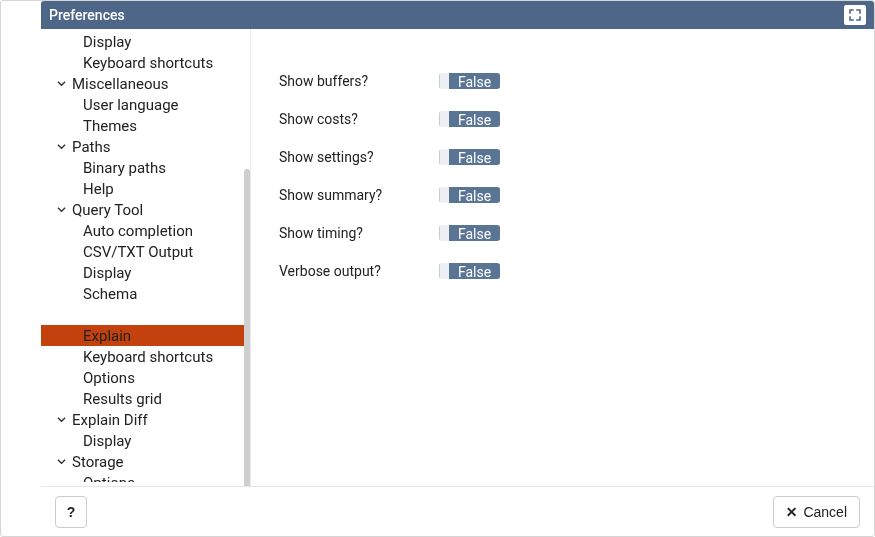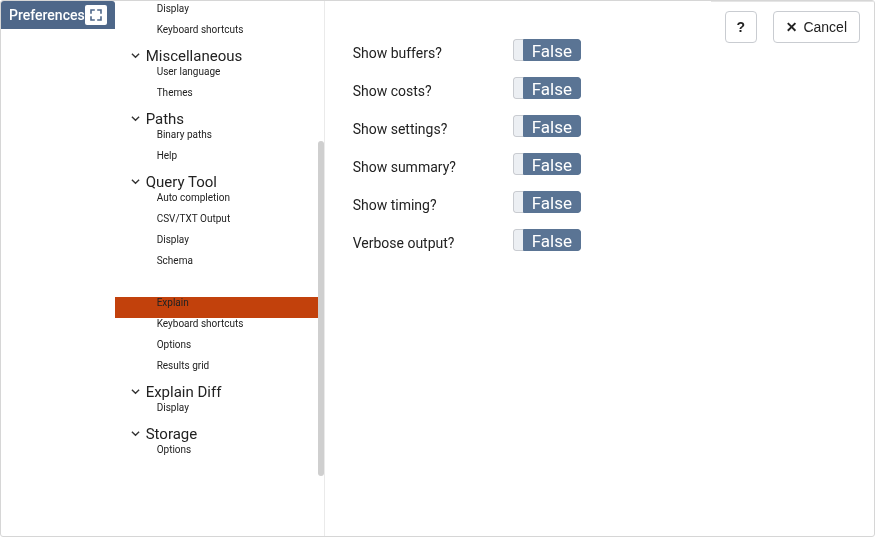--- a/index.html
+++ b/index.html
@@ -1,41 +1,41 @@
 <!DOCTYPE html>
 <html><head>
 <meta charset="utf-8">
 <style>
   * { box-sizing: border-box; }
   html, body { margin: 0; padding: 0; font-family: -apple-system, BlinkMacSystemFont, "Segoe UI", Roboto, Helvetica, Arial, sans-serif; font-size: 14px; color: #222; }
   .dialog {
     width: 875px; height: 537px; position: relative;
     border: 1px solid #d6d6d6; border-radius: 3px; background: #fff;
-    display: flex; flex-direction: row;
+    display: flex; flex-direction: column; padding-left: 40px;
   }
   .titlebar {
     height: 28px; background: #4e6789; color: #fff; display: flex; align-items: center;
     padding: 0 8px; border-top-left-radius: 3px; border-top-right-radius: 3px; font-size: 14px;
   }
   .titlebar .title { flex: 1; font-weight: 500; }
   .expand-btn {
     width: 22px; height: 20px; background: #fff; border-radius: 2px;
     display: flex; align-items: center; justify-content: center; cursor: pointer;
   }
   .body {
     flex: 1; display: flex; min-height: 0;
   }
   .sidebar {
     width: 210px; border-right: 1px solid #eaeaea; position: relative; overflow: hidden;
     padding: 2px 0 4px 0;
   }
   .tree { height: 100%; overflow-y: auto; }
   .tree-item {
-    display: flex; align-items: flex-start; height: 21px; padding-left: 42px;
-    cursor: pointer; white-space: nowrap; font-size: 10px; color: #222;
+    display: flex; align-items: center; height: 21px; padding-left: 42px;
+    cursor: pointer; white-space: nowrap; font-size: 15px; color: #222;
   }
   .tree-group {
     display: flex; align-items: center; height: 21px; padding-left: 16px;
     cursor: pointer; white-space: nowrap; font-size: 15px; color: #222;
   }
   .tree-group .caret { margin-right: 6px; display:inline-flex; }
   .tree-item.selected {
     background: #c2410c;
     border-right: 3px solid #3a77b3;
     margin-top: 21px;
@@ -43,22 +43,22 @@
   .scrollbar-fake {
     position: absolute; top: 140px; right: 0; width: 6px; height: 335px;
     background: #cfcfcf; border-radius: 3px;
   }
   .content {
     flex: 1; padding: 22px 28px; overflow: auto;
   }
   .row { display: flex; align-items: flex-end; height: 38px; }
   .row .label { width: 160px; color: #222; font-size: 14px; }
   .toggle {
-    display: inline-flex; align-items: center; height: 22px; border-radius: 3px; overflow: hidden;
-    cursor: pointer; font-size: 17px; user-select: none;
+    display: inline-flex; align-items: center; height: 16px; border-radius: 3px; overflow: hidden;
+    cursor: pointer; font-size: 14px; user-select: none;
   }
   .toggle .knob { width: 10px; height: 22px; background: #eceff3; border: 1px solid #c9ccd1; border-right: none; border-top-left-radius:3px; border-bottom-left-radius:3px; }
   .toggle .val { background: #5a7494; color: #fff; height: 22px; line-height: 22px; padding: 0 8px; border: 1px solid #5a7494; border-top-right-radius:3px; border-bottom-right-radius:3px;}
   .footer {
     height: 50px; border-top: 1px solid #e5e5e5; display: flex; align-items: center;
     padding: 0 14px; gap: 8px;
   }
   .footer .spacer { flex: 1; }
   .btn {
     height: 32px; padding: 0 12px; border-radius: 4px; border: 1px solid #c9ccd1;

